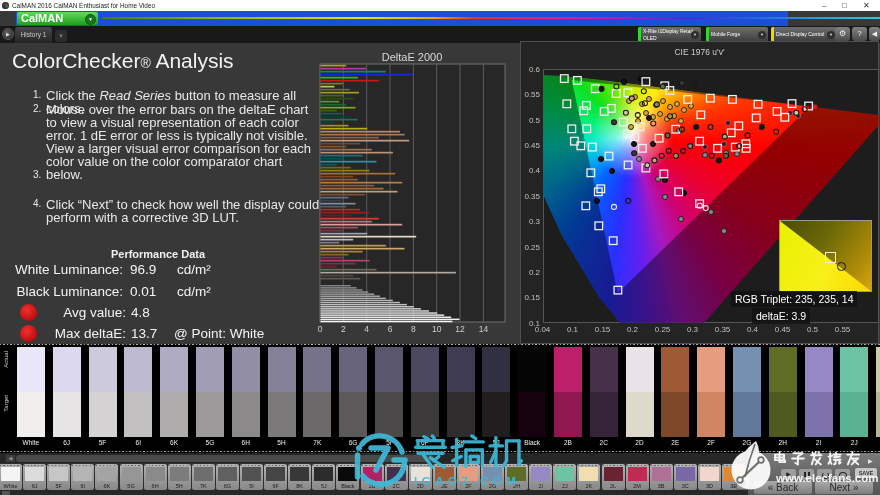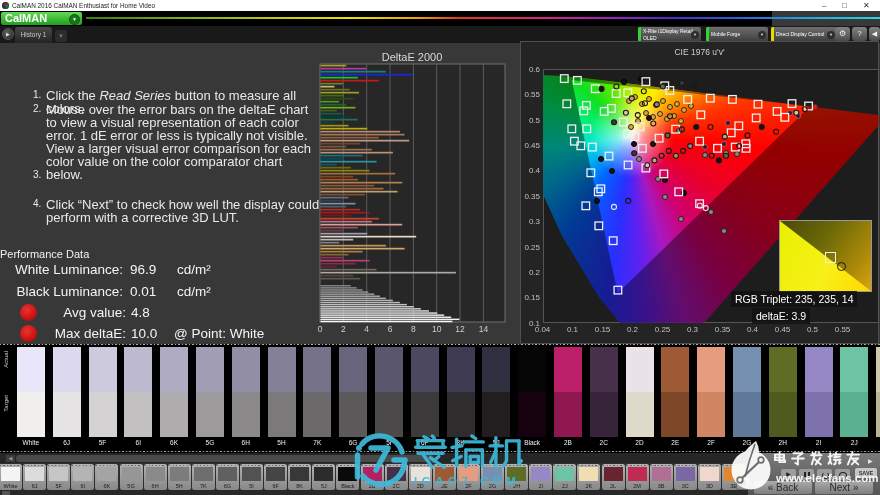--- a/index.html
+++ b/index.html
@@ -9,21 +9,21 @@
 .dot{position:absolute;left:20px;width:17px;height:17px;border-radius:50%;background:radial-gradient(circle at 40% 35%,#f03030,#a80000)}
 </style></head>
 <body>
 <div style="position:absolute;left:0;top:0;width:880px;height:11px;background:#fff">
 <div style="position:absolute;left:2px;top:2px;width:7px;height:7px;border-radius:50%;background:conic-gradient(#803030,#308030 30%,#203880 60%,#803030);box-shadow:inset 0 0 2px #000"></div>
 <div style="position:absolute;left:12px;top:2px;font-size:6.4px;color:#222">CalMAN 2016 CalMAN Enthusiast for Home Video</div>
 <div style="position:absolute;left:822px;top:1px;font-size:8px;color:#333">–</div>
     <div style="position:absolute;left:842px;top:1px;font-size:8px;color:#333">□</div>
     <div style="position:absolute;left:863px;top:1px;font-size:8px;color:#333">✕</div>
 </div>
-<div style="position:absolute;left:0;top:11px;width:772px;height:15px;background:#000000">
+<div style="position:absolute;left:16px;top:11px;width:772px;height:15px;background:#1d4ed8">
 <div style="position:absolute;left:1px;top:1px;width:81px;height:13px;background:linear-gradient(#63da55,#1f9e20);border-radius:2px;">
 <div style="position:absolute;left:4px;top:0px;font-size:11px;font-weight:bold;color:#fff;line-height:13px">CalMAN</div>
 <div style="position:absolute;right:2px;top:2px;width:9px;height:9px;border-radius:50%;background:#17771c;border:0.5px solid #0c5c0c;color:#fff;font-size:5px;text-align:center;line-height:9px">▼</div>
 </div>
 <div style="position:absolute;left:86px;top:6px;width:794px;height:2px;background:linear-gradient(90deg,#3e7d0e,#7fae10 12%,#c8cc0a 25%,#e8e400 33%,#eda301 42%,#e5361b 47%,#df1f86 58%,#a21ec2 66%,#4b2ad4 74%,#2762df 82%,#21a7e2 91%,#25d8df 100%)"></div>
 </div>
 <div style="position:absolute;left:0;top:26px;width:880px;height:17px;background:#191919">
 <div style="position:absolute;left:2px;top:2px;width:12px;height:12px;border-radius:50%;background:radial-gradient(circle at 40% 35%,#606060,#262626);border:1px solid #555;box-sizing:border-box;color:#ddd;font-size:5px;text-align:center;line-height:10px">▶</div>
 <div style="position:absolute;left:15px;top:1px;width:37px;height:16px;background:linear-gradient(#484848,#242424);border-radius:3px 3px 0 0;color:#c8c8c8;font-size:6.5px;text-align:center;line-height:15px">History 1</div>
 <div style="position:absolute;left:55px;top:4px;width:12px;height:12px;background:#2c2c2c;border-radius:2px;color:#777;font-size:7px;text-align:center;line-height:12px">▾</div>
@@ -40,40 +40,41 @@
 <div style="position:absolute;left:771px;top:1px;width:66px;height:15px;background:linear-gradient(#6e6e6e,#3c3c3c);border-radius:2px;overflow:hidden">
 <div style="position:absolute;left:0;top:0;width:2.5px;height:100%;background:#e8d800"></div>
 <div style="position:absolute;left:5px;top:4px;font-size:5px;color:#fff">Direct Display Control</div>
 <div style="position:absolute;right:2px;top:3.5px;width:8px;height:8px;border-radius:50%;background:#2e2e2e;color:#ddd;font-size:4px;text-align:center;line-height:8px">▼</div>
 </div>
 <div style="position:absolute;left:835px;top:1px;width:15px;height:14px;background:linear-gradient(#828282,#4a4a4a);border-radius:3px;color:#eee;font-size:8px;text-align:center;line-height:14px">⚙</div>
 <div style="position:absolute;left:852px;top:1px;width:15px;height:14px;background:linear-gradient(#828282,#4a4a4a);border-radius:3px;color:#eee;font-size:8px;text-align:center;line-height:14px">?</div>
 <div style="position:absolute;left:869px;top:1px;width:11px;height:14px;background:linear-gradient(#828282,#4a4a4a);border-radius:3px;color:#eee;font-size:7px;text-align:center;line-height:14px">◀</div>
 </div>
 <div style="position:absolute;left:0;top:43px;width:880px;height:302px;background:#383838">
+<div style="position:absolute;left:12px;top:6px;font-size:21px;color:#f2f2f2">ColorChecker<span style="font-size:14px">®</span> Analysis</div>
 <div class="num" style="top:46px">1.</div>
 <div class="itm" style="top:46px">Click the <i>Read Series</i> button to measure all colors.</div>
 <div class="num" style="top:59.5px">2.</div>
 <div class="itm" style="top:59.5px">Mouse over the error bars on the deltaE chart to view a visual representation of each color error. 1 dE error or less is typically not visible.<br>View a larger visual error comparison for each color value on the color comparator chart below.</div>
 <div class="num" style="top:125.5px">3.</div>
 <div class="num" style="top:154.5px">4.</div>
 <div class="itm" style="top:154.5px">Click “Next” to check how well the display could perform with a corrective 3D LUT.</div>
-<div style="position:absolute;left:0;top:205px;width:316px;font-size:11px;font-weight:normal;color:#f0f0f0">Performance Data</div>
+<div style="position:absolute;left:0;top:205px;width:316px;text-align:center;font-size:11px;font-weight:bold;color:#f0f0f0">Performance Data</div>
 <div class="pl" style="top:219px;width:123px">White Luminance:</div>
     <div class="pv" style="left:130px;top:219px">96.9</div>
     <div class="pv" style="left:177px;top:219px">cd/m²</div>
 <div class="pl" style="top:241px;width:123px">Black Luminance:</div>
     <div class="pv" style="left:130px;top:241px">0.01</div>
     <div class="pv" style="left:177px;top:241px">cd/m²</div>
 <div class="dot" style="top:261px"></div>
 <div class="pl" style="top:262px;width:126px">Avg value:</div>
     <div class="pv" style="left:131px;top:262px">4.8</div>
 <div class="dot" style="top:282px"></div>
 <div class="pl" style="top:283px;width:126px">Max deltaE:</div>
-    <div class="pv" style="left:131px;top:283px">10.0</div>
+    <div class="pv" style="left:131px;top:283px">13.7</div>
     <div class="pv" style="left:174px;top:283px">@ Point: White</div>
 <svg style="position:absolute;left:313px;top:0px" width="200" height="302">
       <rect x="7" y="21" width="185" height="258" fill="#272727" stroke="#707070" stroke-width="1"></rect>
       <line x1="30.3" y1="21" x2="30.3" y2="279" stroke="#5d5d5d" stroke-width="1"></line>
       <line x1="53.7" y1="21" x2="53.7" y2="279" stroke="#5d5d5d" stroke-width="1"></line>
       <line x1="77.0" y1="21" x2="77.0" y2="279" stroke="#5d5d5d" stroke-width="1"></line>
       <line x1="100.4" y1="21" x2="100.4" y2="279" stroke="#5d5d5d" stroke-width="1"></line>
       <line x1="123.7" y1="21" x2="123.7" y2="279" stroke="#5d5d5d" stroke-width="1"></line>
       <line x1="147.0" y1="21" x2="147.0" y2="279" stroke="#5d5d5d" stroke-width="1"></line>
       <line x1="170.4" y1="21" x2="170.4" y2="279" stroke="#5d5d5d" stroke-width="1"></line>

